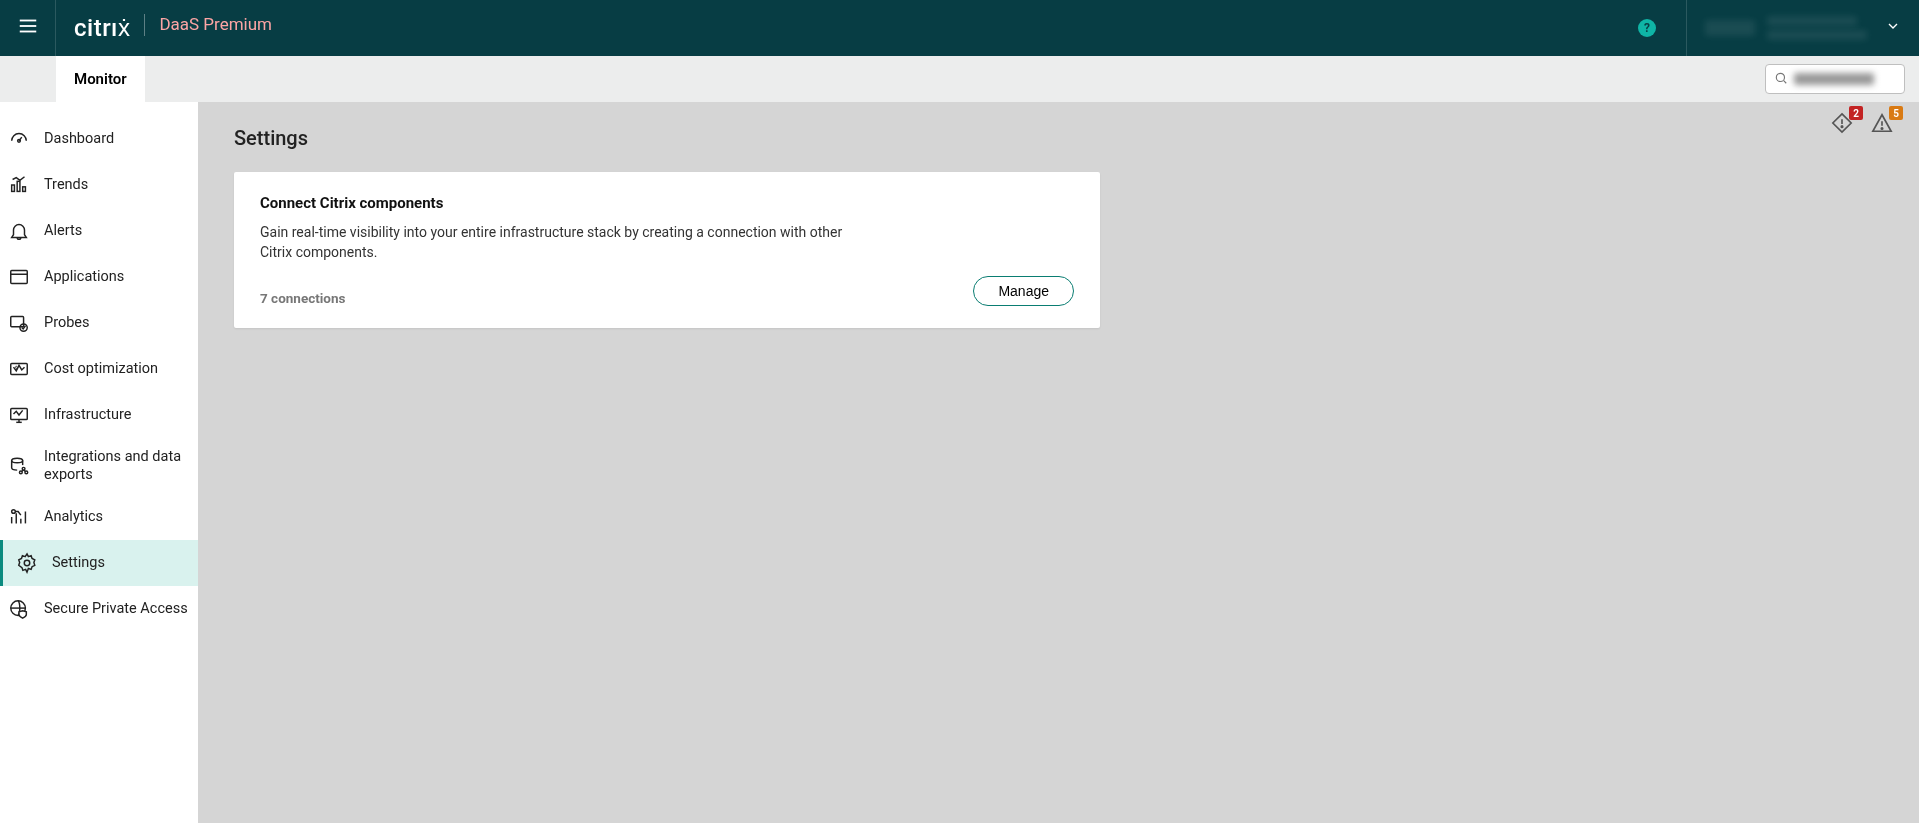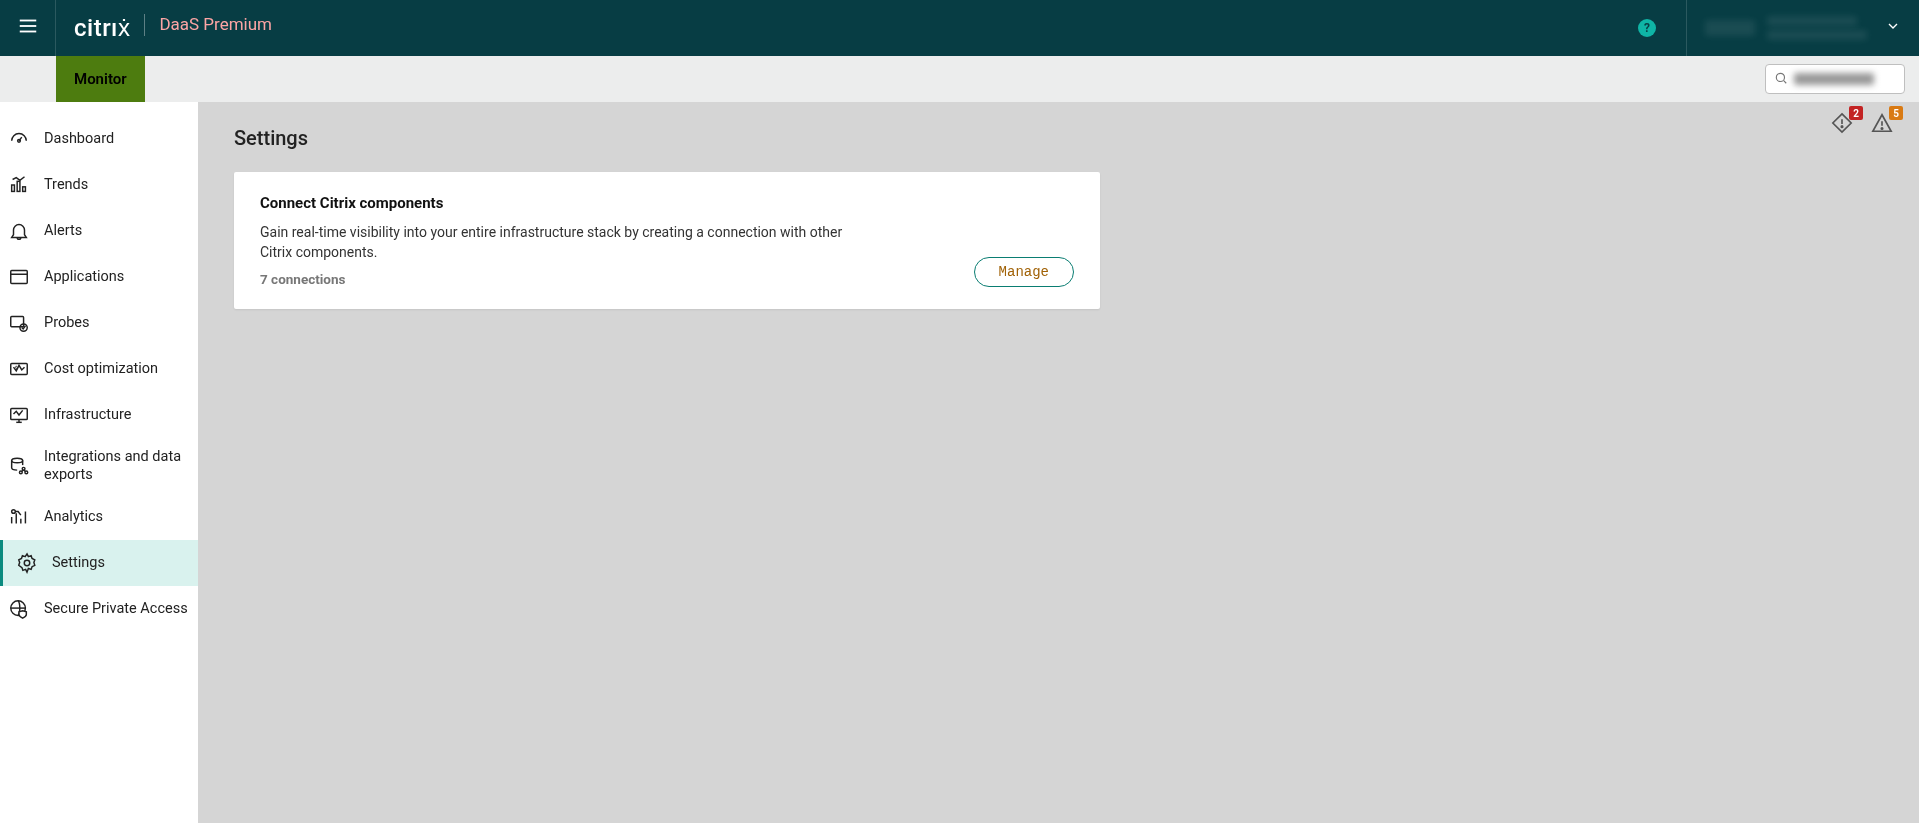--- a/index.html
+++ b/index.html
@@ -21,21 +21,21 @@
   .ub-lines { display: flex; flex-direction: column; gap: 4px; }
   .ub2 { width: 90px; height: 10px; }
   .ub3 { width: 100px; height: 10px; }
   .chevron-down { margin-left: 6px; }
   .chevron-down svg { width: 16px; height: 16px; stroke: #fff; }
 
   
   .sub-header { background: #eceded; height: 46px; display: flex; align-items: stretch; }
   .sub-left-spacer { width: 56px; }
   .tab { display: flex; align-items: center; padding: 0 18px; font-size: 15px; color: #333; }
-  .tab.active { background: #4d7c0f; font-weight: 600; color: #000; }
+  .tab.active { background: #ffffff; font-weight: 600; color: #000; }
   .sub-spacer { flex: 1; }
   .search-chip { align-self: center; margin-right: 14px; height: 30px; width: 140px; border: 1px solid #bfbfbf; border-radius: 4px; background: #fff; display: flex; align-items: center; padding: 0 8px; gap: 6px; }
   .search-chip .blur-line { height: 12px; width: 80px; background: #999; filter: blur(3px); border-radius: 2px; }
 
   
   .layout { display: flex; height: calc(823px - 56px - 46px); }
   .sidebar { width: 198px; background: #fff; height: 100%; padding-top: 14px; }
   .nav-item { display: flex; align-items: center; gap: 14px; padding: 10px 8px; font-size: 14.5px; color: #222; cursor: pointer; min-height: 46px; }
   .nav-item.active { background: #d9f2ee; border-left: 3px solid #0b8b7f; padding-left: 13px; }
   .nav-icon { width: 22px; height: 22px; display: flex; align-items: center; justify-content: center; flex-shrink: 0; }
@@ -49,23 +49,23 @@
   .alerts-tr { position: absolute; top: 10px; right: 26px; display: flex; gap: 18px; }
   .alert-ic { position: relative; cursor: pointer; }
   .alert-ic svg { width: 22px; height: 22px; }
   .badge { position: absolute; top: -6px; right: -10px; min-width: 14px; height: 14px; font-size: 10px; font-weight: 600; color: #fff; display: flex; align-items: center; justify-content: center; padding: 0 2px; border-radius: 2px; }
   .badge.red { background: #c32323; }
   .badge.orange { background: #d97a13; }
 
   .card { background: #fff; border-radius: 2px; box-shadow: 0 1px 2px rgba(0,0,0,0.08); padding: 22px 26px; width: 866px; display: flex; justify-content: space-between; align-items: flex-end; }
   .card-left { max-width: 600px; }
   .card-title { font-size: 15px; font-weight: 700; color: #111; margin-bottom: 10px; }
-  .card-desc { font-size: 14px; color: #333; line-height: 1.45; margin-bottom: 8px; }
+  .card-desc { font-size: 14px; color: #333; line-height: 1.45; margin-bottom: 27px; }
   .card-meta { font-size: 13.5px; color: #777; font-weight: bold; }
-  .manage-btn { border: 1.5px solid #0a7d72; color: #a16207; background: #fff; border-radius: 16px; padding: 6px 24px; font-size: 14px; cursor: pointer; font-family: Liberation Mono, monospace; }
+  .manage-btn { border: 1.5px solid #0a7d72; color: #000000; background: #fff; border-radius: 16px; padding: 6px 24px; font-size: 14px; cursor: pointer; }
 </style>
 </head>
 <body>
 
 <div class="top-header">
   <div class="hamburger">
     <span>
       <svg viewBox="0 0 24 24" fill="none" stroke-width="2">
           <line x1="3" y1="6" x2="21" y2="6"></line>
           <line x1="3" y1="12" x2="21" y2="12"></line>

